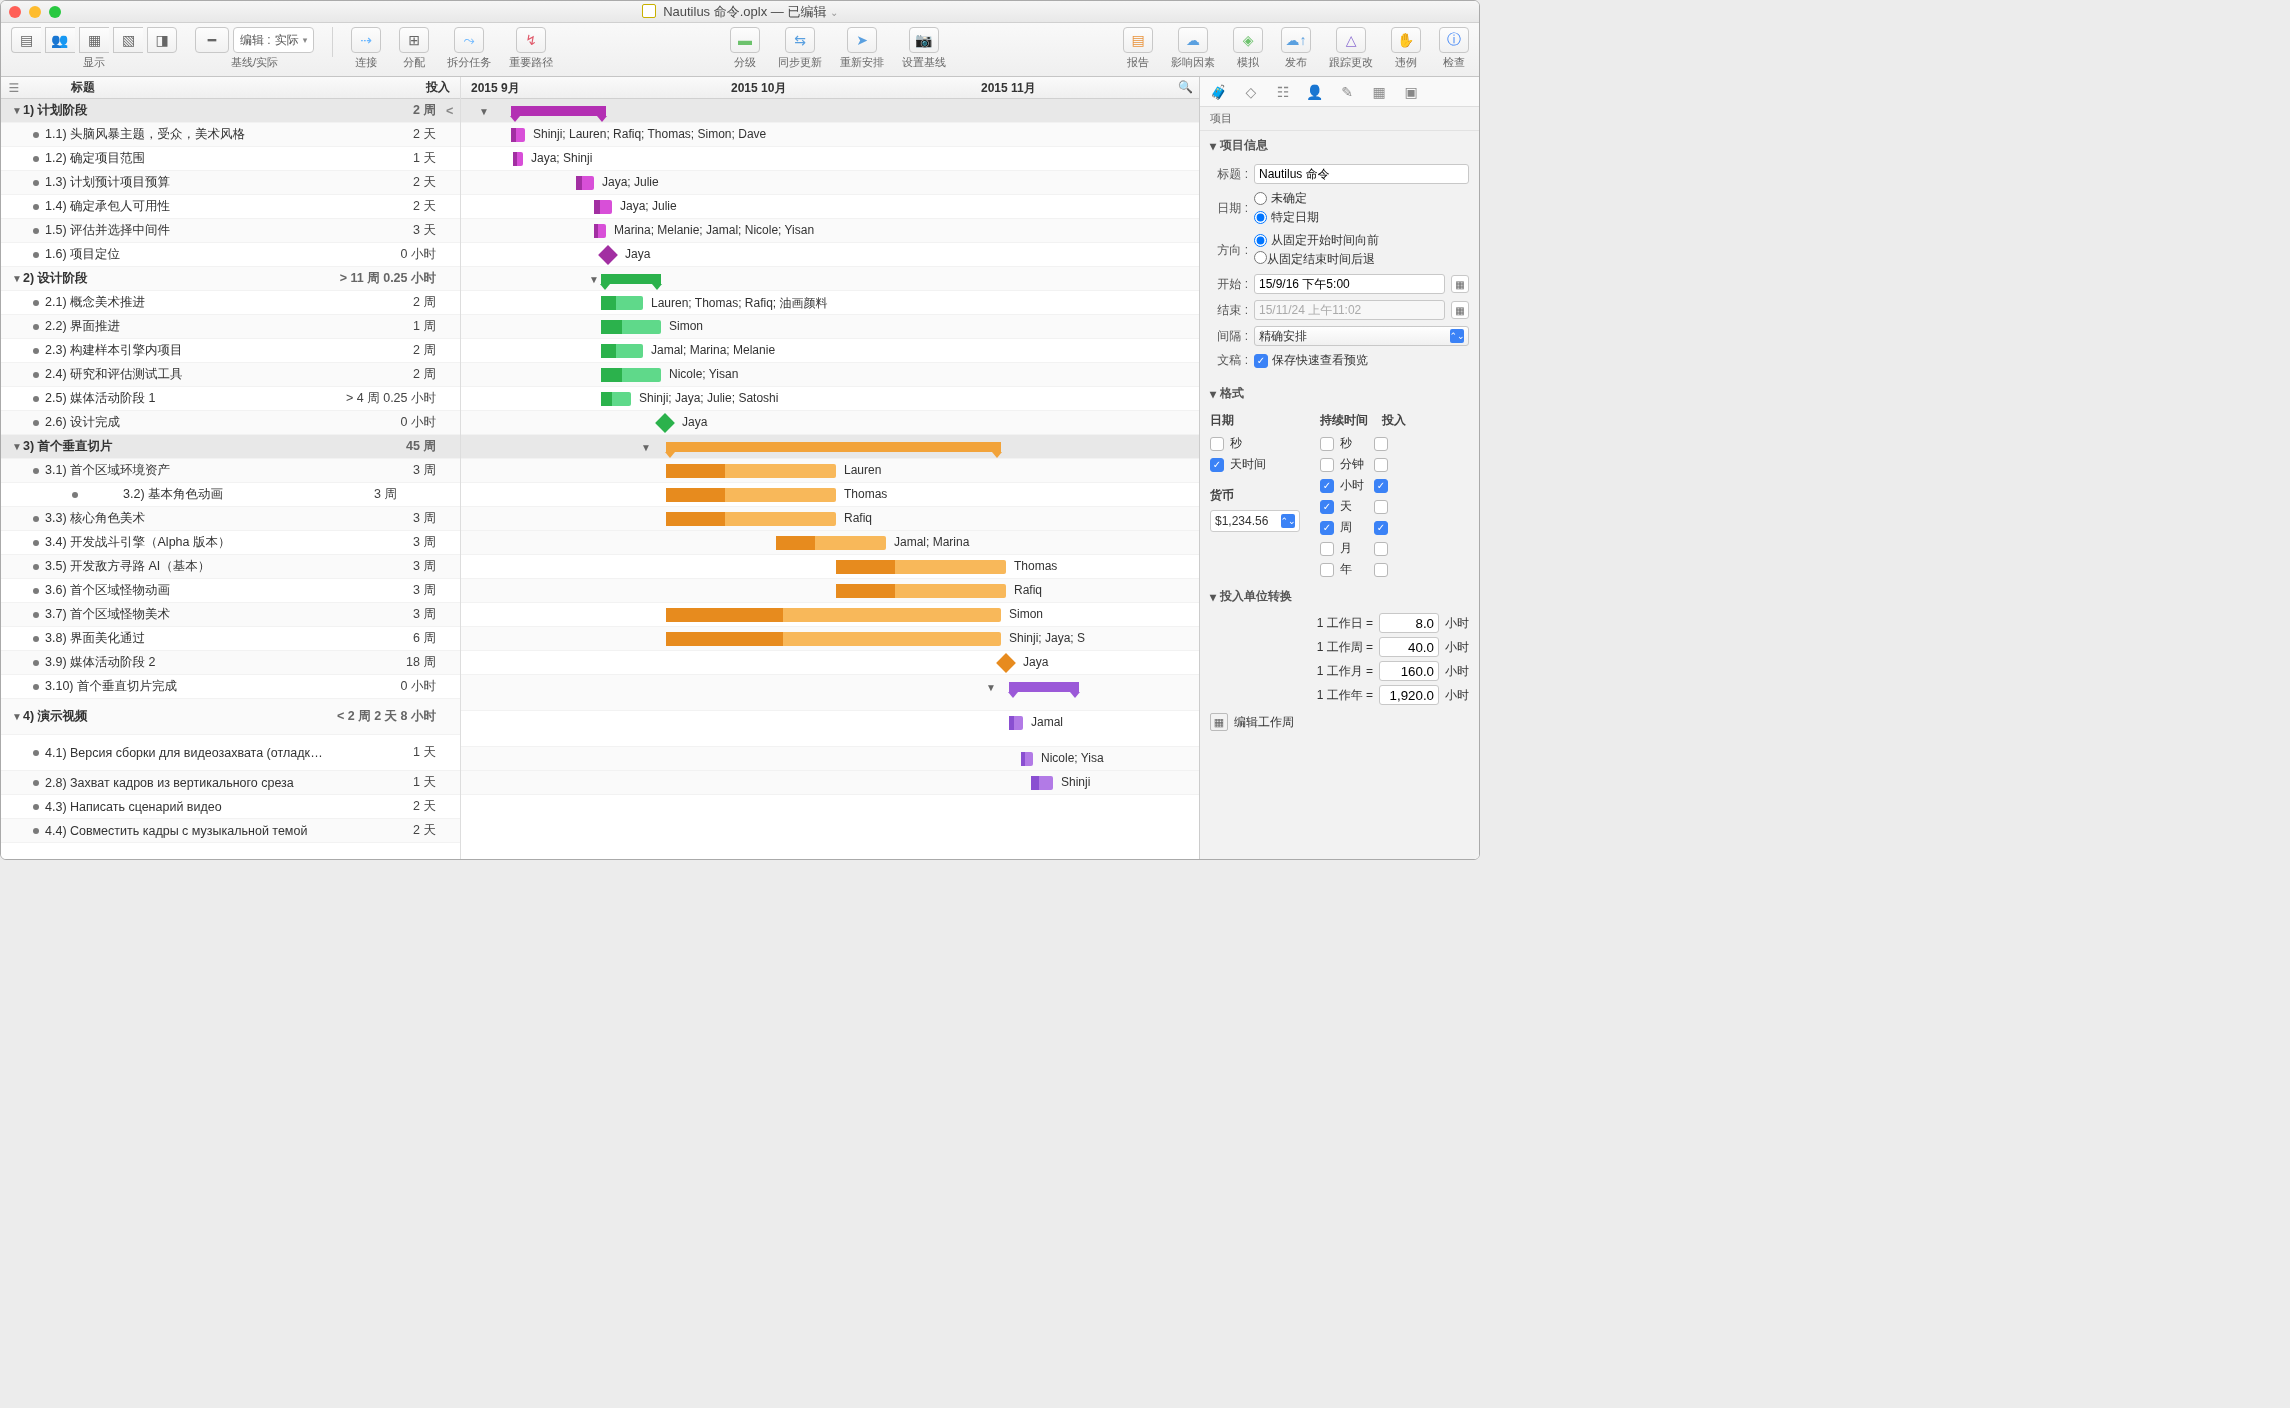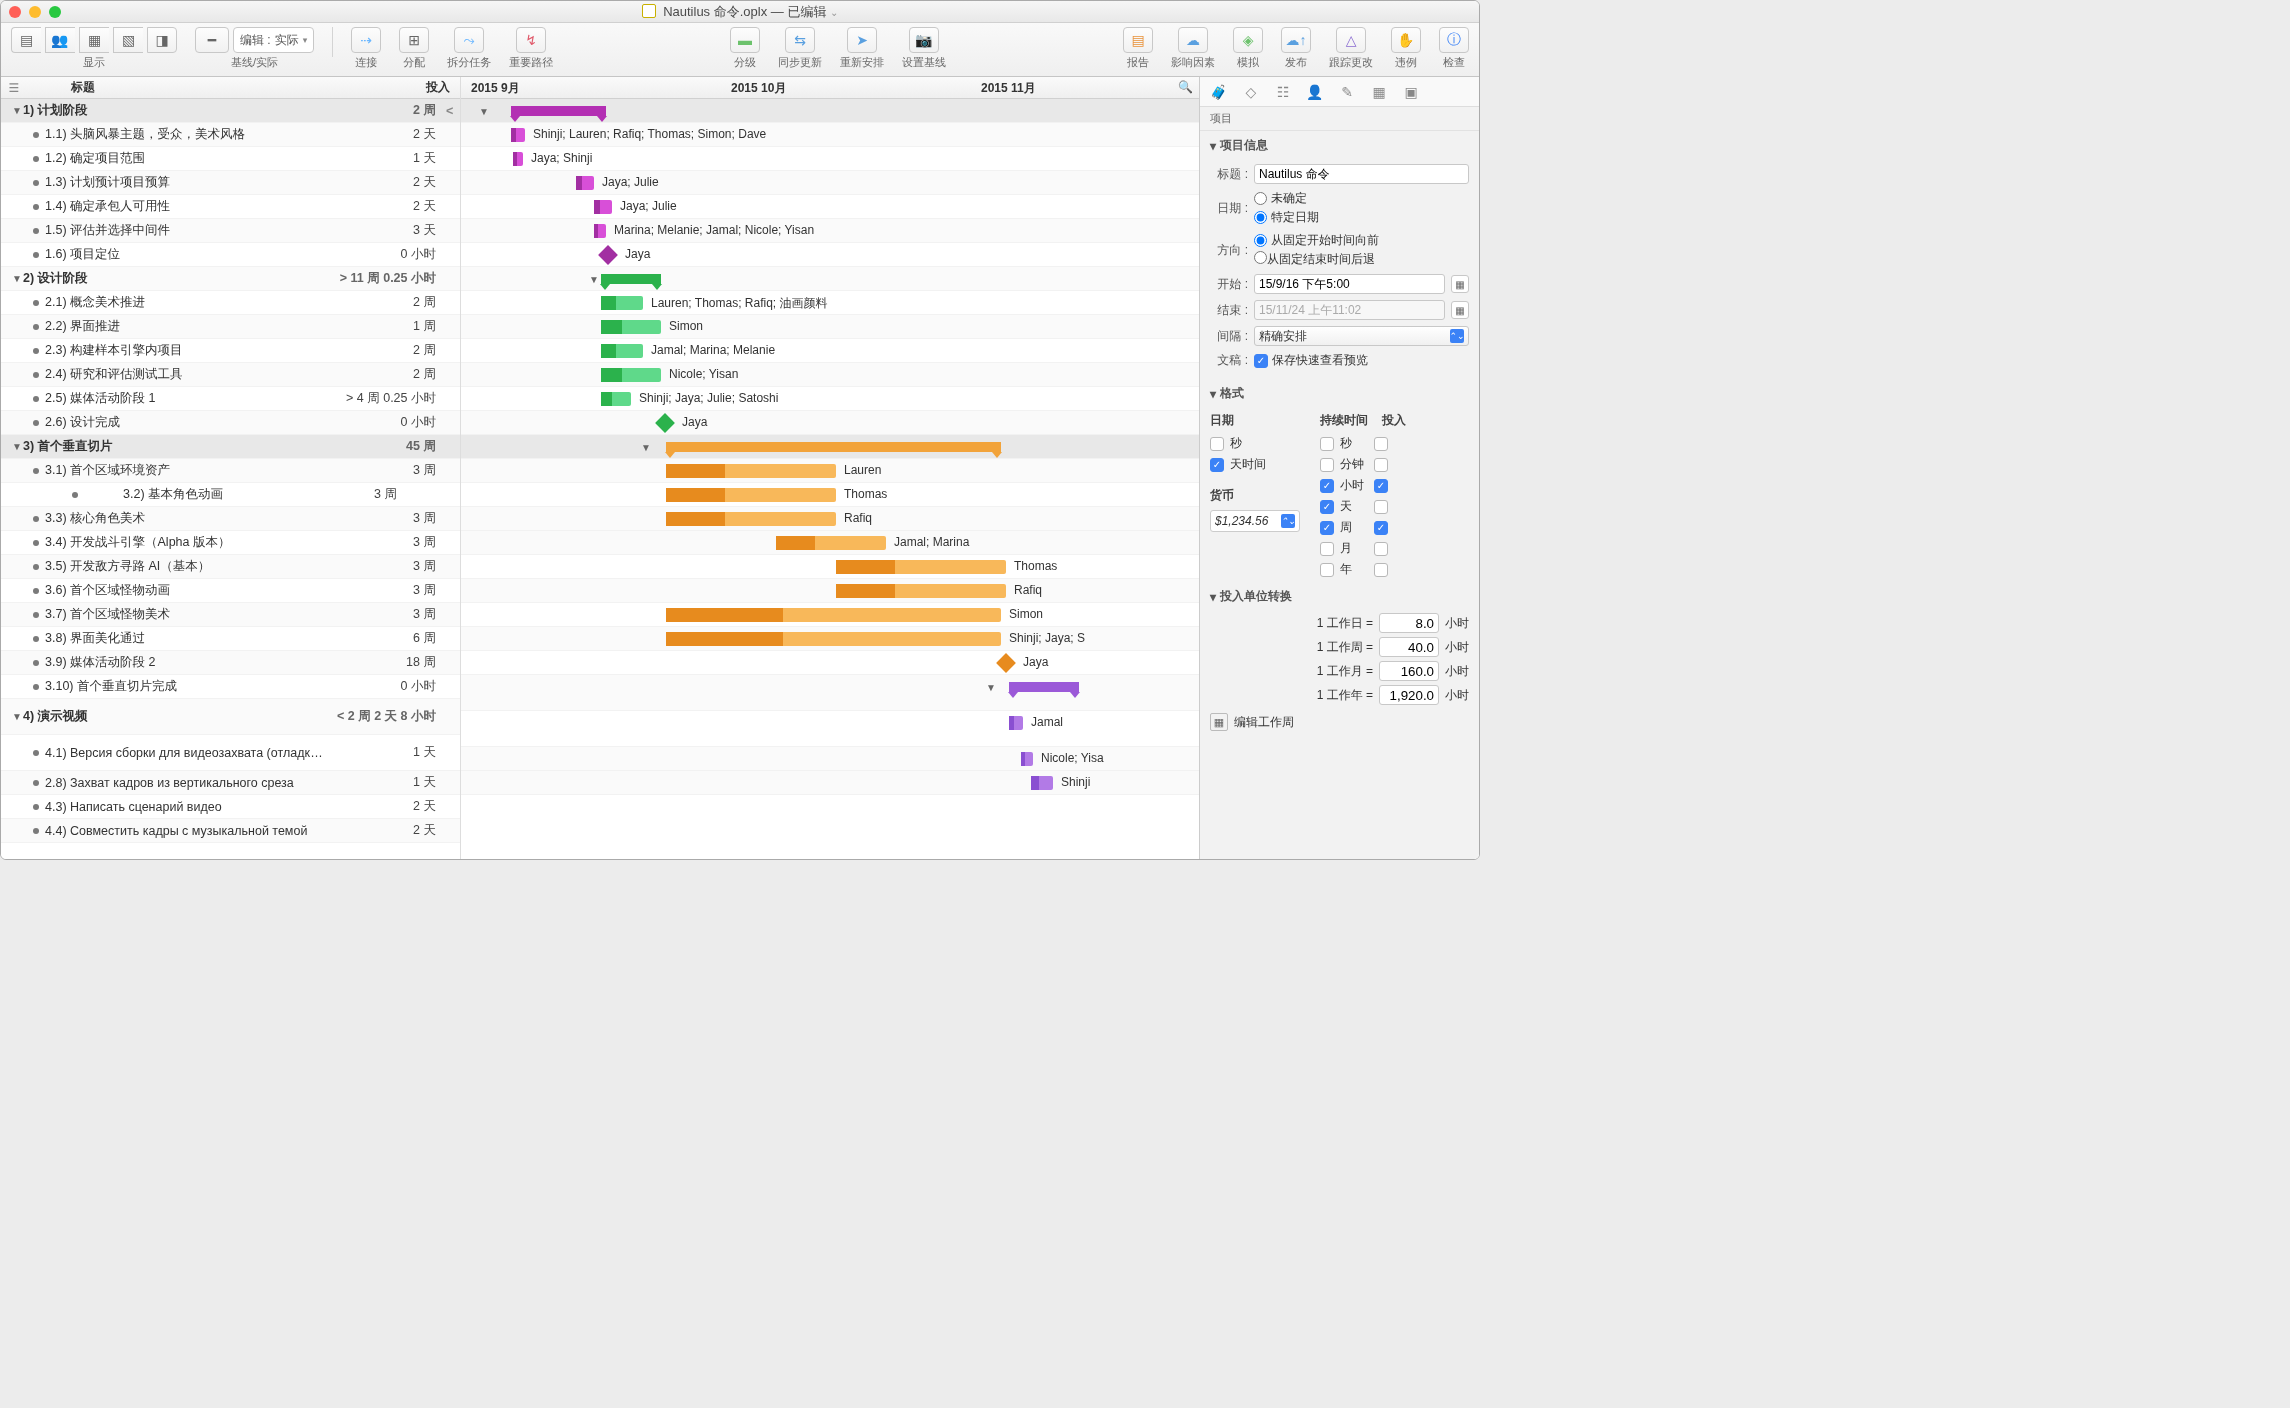--- a/index.html
+++ b/index.html
@@ -90,21 +90,21 @@
 .radio,.chk{width:13px;height:13px;}
 .cal-icon{width:18px;height:18px;border:1px solid #c8c8c8;border-radius:3px;background:#fff;display:flex;align-items:center;justify-content:center;font-size:10px;color:#666;}
 .select{flex:1;height:20px;border:1px solid #c8c8c8;border-radius:3px;background:linear-gradient(#fff,#f0f0f0);padding:0 4px;font-size:12px;display:flex;align-items:center;justify-content:space-between;}
 .select .chev{color:#fff;background:#3b82f6;border-radius:2px;width:14px;height:14px;display:flex;align-items:center;justify-content:center;font-size:9px;}
 .fmt-grid{display:flex;gap:20px;padding:4px 10px;}
 .fmt-col{display:flex;flex-direction:column;gap:4px;font-size:12px;}
 .fmt-col .hdr{font-weight:600;color:#444;margin-bottom:2px;}
 .fmt-row{display:flex;align-items:center;gap:6px;}
 .chkbox{width:14px;height:14px;border:1px solid #b8b8b8;border-radius:3px;background:#fff;display:inline-flex;align-items:center;justify-content:center;font-size:10px;color:#fff;}
 .chkbox.on{background:#3b82f6;border-color:#3b82f6;}
-.currency-box{border:1px solid #ccc;border-radius:3px;background:#fff;height:22px;display:flex;align-items:center;padding:0 4px;justify-content:space-between;width:90px;font-style:italic;}
+.currency-box{border:1px solid #ccc;border-radius:3px;background:#fff;height:22px;display:flex;align-items:center;padding:0 4px;justify-content:space-between;width:90px;}
 .conv-row{display:flex;align-items:center;gap:6px;justify-content:flex-end;padding:2px 10px;font-size:12px;}
 .conv-row .num{width:60px;text-align:right;border:1px solid #c8c8c8;border-radius:3px;height:20px;padding:0 4px;background:#fff;}
 .edit-week{display:flex;align-items:center;gap:6px;padding:6px 10px;}
 .edit-week .ico{width:18px;height:18px;border:1px solid #bbb;border-radius:2px;display:flex;align-items:center;justify-content:center;font-size:11px;color:#666;}
 </style>
 </head>
 <body>
 
 <div class="window">
 

